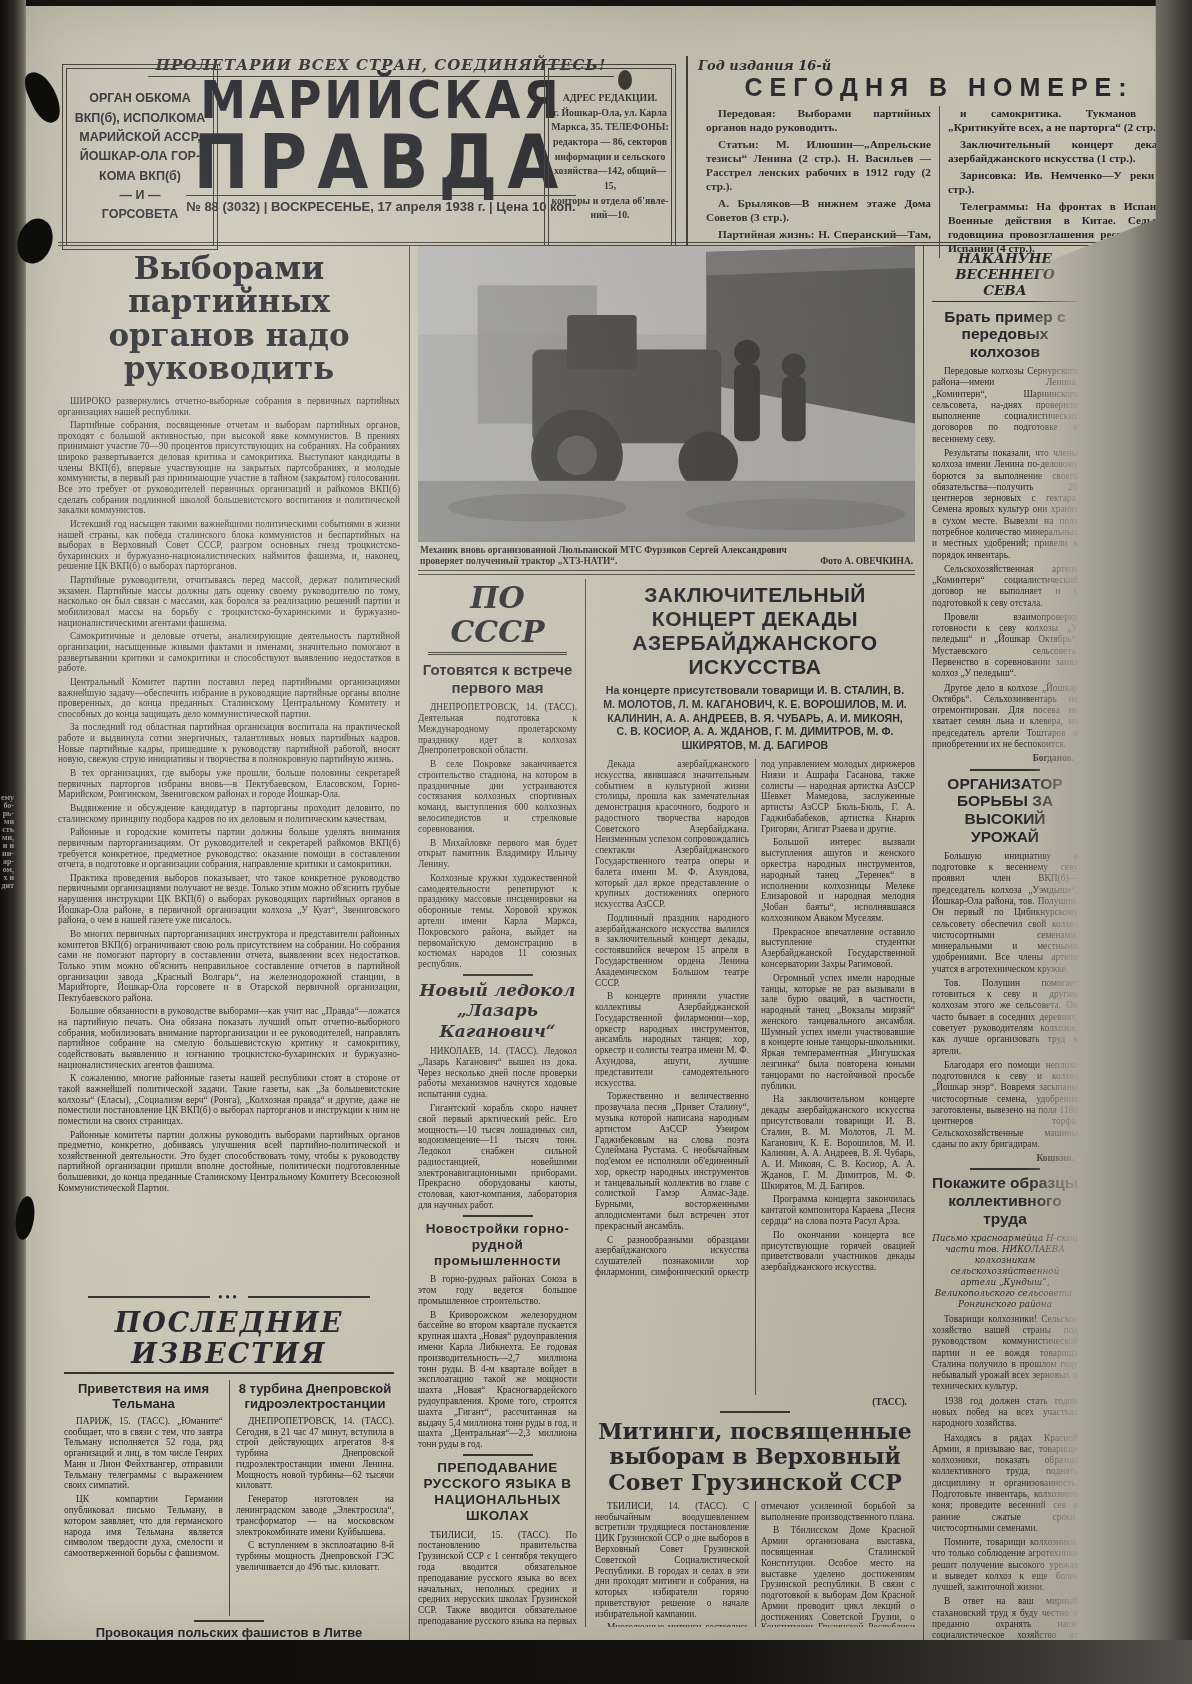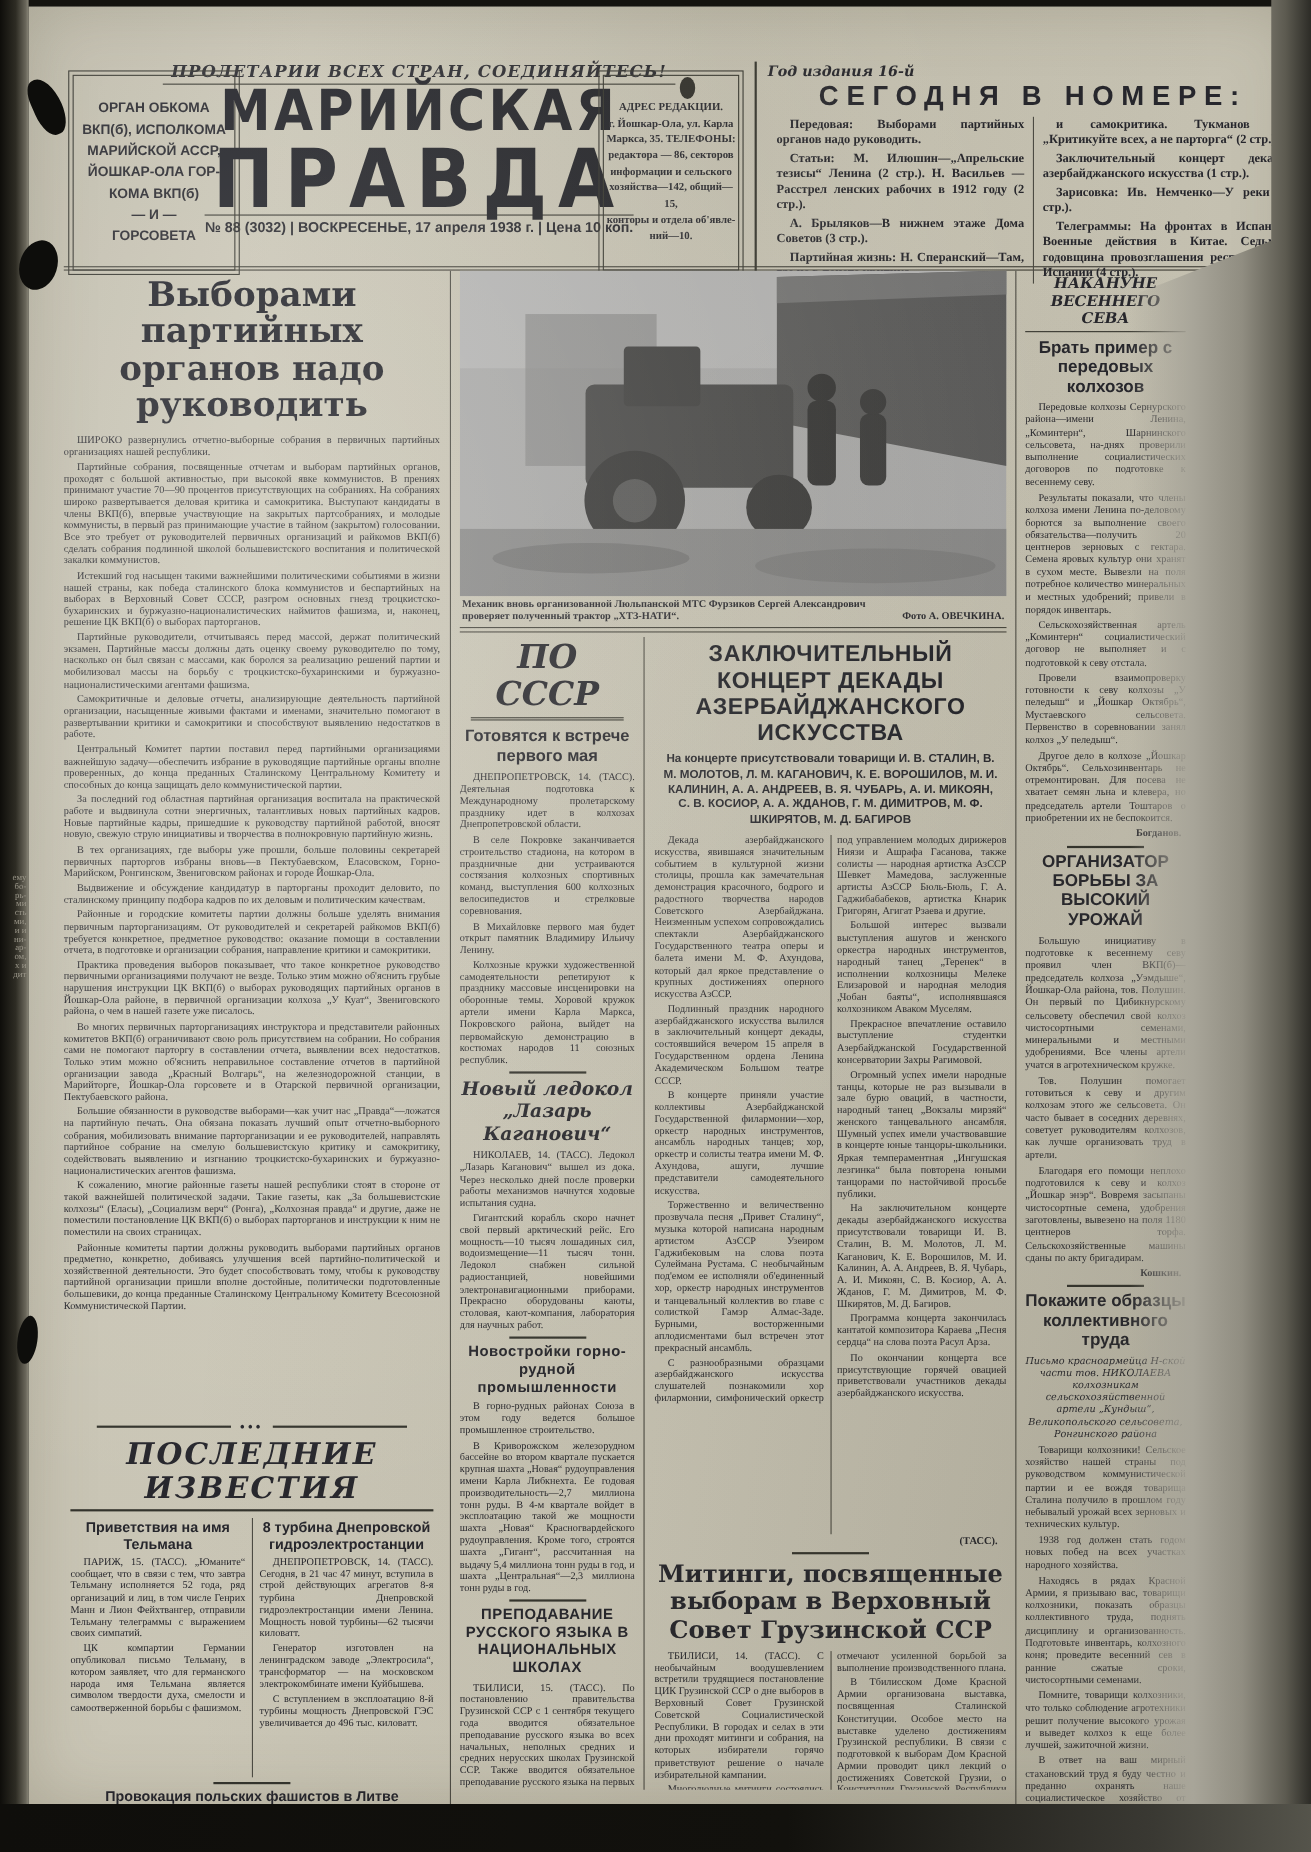--- a/index.html
+++ b/index.html
@@ -13,21 +13,21 @@
   .paper::after{content:"";position:absolute;inset:0;pointer-events:none;
          background:radial-gradient(ellipse at 18% 30%,rgba(255,255,250,.20),transparent 55%),
                     radial-gradient(ellipse at 80% 85%,rgba(70,65,45,.14),transparent 60%),
                     radial-gradient(ellipse at 55% 8%,rgba(70,65,45,.10),transparent 50%);}
   .page-curl{position:absolute;right:0;top:0;width:165px;height:100%;pointer-events:none;
          background:linear-gradient(90deg,rgba(170,167,155,0) 0%,#a8a599 35%,#908d81 62%,#5c5a50 86%,#2c2b26 100%);
          clip-path:polygon(78% 0,100% 0,100% 100%,0 100%,0 16%,78% 13%);}
   .spine{position:absolute;left:0;top:0;width:26px;height:100%;
          background:linear-gradient(90deg,#0e0d0a 0%,#2e2c24 55%,#6a675b 90%,#8a8779 100%);
          display:flex;flex-direction:column;justify-content:center;gap:0;align-items:flex-end;
-         padding-right:2px;box-sizing:border-box;}
+         padding-right:12px;box-sizing:border-box;font-weight:bold;}
   .spine span{font-size:8px;color:#9b978a;line-height:1;}
   .blob{position:absolute;background:#0d0d0b;border-radius:50%;}
   .blob1{left:18px;top:218px;width:34px;height:46px;transform:rotate(18deg);}
   .blob2{left:16px;top:1196px;width:18px;height:44px;transform:rotate(8deg);}
   .blob3{left:30px;top:70px;width:26px;height:54px;transform:rotate(-24deg);border-radius:40% 60% 50% 50%;}
   .blob4{left:618px;top:70px;width:14px;height:20px;opacity:.75;}
   .para{margin:0 0 3px 0;text-indent:12px;text-align:justify;}
   
   .masthead{position:absolute;left:32px;top:50px;width:1126px;height:182px;
             display:grid;grid-template-columns:164px 318px 140px 1fr;

